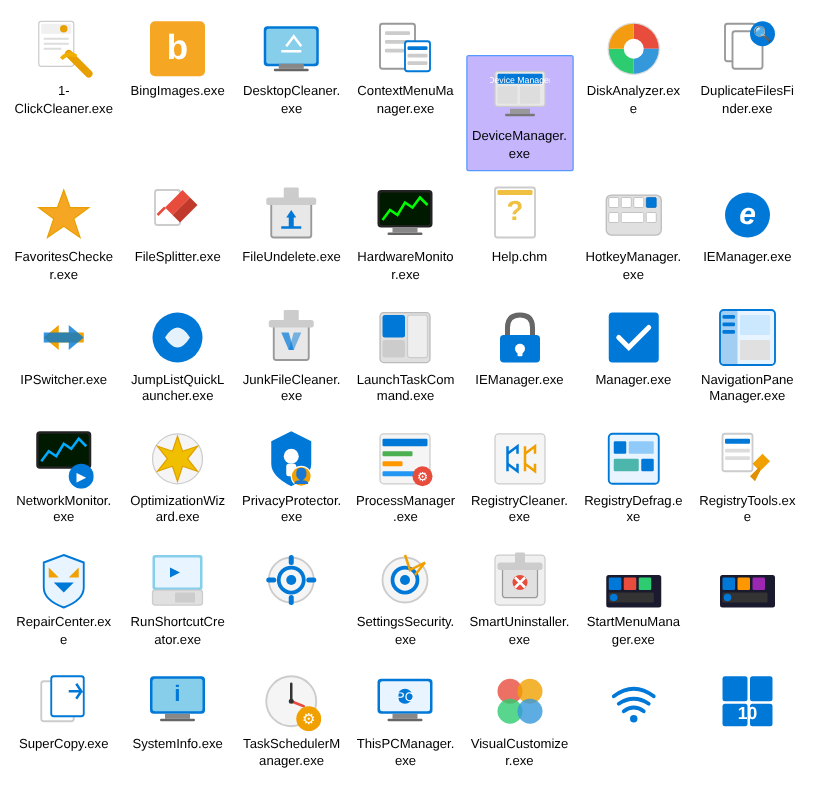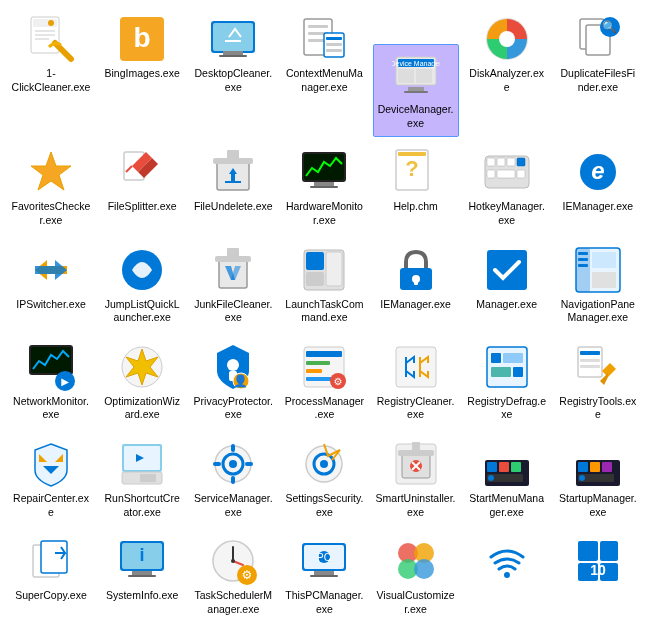--- a/index.html
+++ b/index.html
@@ -403,21 +403,20 @@
         <svg width="48" height="48" viewBox="0 0 48 48">
           <circle cx="24" cy="24" r="18" fill="#f5f5f5" stroke="#ccc" stroke-width="1.5"></circle>
           <circle cx="24" cy="24" r="10" fill="none" stroke="#0078d7" stroke-width="3"></circle>
           <circle cx="24" cy="24" r="4" fill="#0078d7"></circle>
           <rect x="22" y="4" width="4" height="8" rx="2" fill="#0078d7"></rect>
           <rect x="22" y="36" width="4" height="8" rx="2" fill="#0078d7"></rect>
           <rect x="4" y="22" width="8" height="4" rx="2" fill="#0078d7"></rect>
           <rect x="36" y="22" width="8" height="4" rx="2" fill="#0078d7"></rect>
         </svg>
       </div>
-      <div class="icon-label">ServiceManager.exe</div>
     </div>
     <div class="icon-item">
       <div class="icon-img">
         <svg width="48" height="48" viewBox="0 0 48 48">
           <circle cx="24" cy="24" r="18" fill="#f5f5f5" stroke="#ccc" stroke-width="1.5"></circle>
           <circle cx="24" cy="24" r="10" fill="none" stroke="#0078d7" stroke-width="3"></circle>
           <circle cx="24" cy="24" r="4" fill="#0078d7"></circle>
           <path d="M24 4 L28 16 L40 10 L32 20" stroke="#f0a000" stroke-width="2" fill="none"></path>
         </svg>
       </div>
@@ -454,21 +453,20 @@
       <div class="icon-img">
         <svg width="48" height="48" viewBox="0 0 48 48">
           <rect x="2" y="20" width="44" height="26" rx="2" fill="#1a1a2e"></rect>
           <rect x="4" y="22" width="10" height="10" rx="1" fill="#0078d7"></rect>
           <rect x="16" y="22" width="10" height="10" rx="1" fill="#ff9800"></rect>
           <rect x="28" y="22" width="10" height="10" rx="1" fill="#9c27b0"></rect>
           <rect x="4" y="34" width="36" height="8" rx="1" fill="#333"></rect>
           <circle cx="8" cy="38" r="3" fill="#0078d7"></circle>
         </svg>
       </div>
-      <div class="icon-label">StartupManager.exe</div>
     </div>
     <div class="icon-item">
       <div class="icon-img">
         <svg width="48" height="48" viewBox="0 0 48 48">
           <rect x="6" y="8" width="26" height="32" rx="2" fill="#fff" stroke="#ccc" stroke-width="1.5"></rect>
           <rect x="14" y="4" width="26" height="32" rx="2" fill="#fff" stroke="#0078d7" stroke-width="1.5"></rect>
           <path d="M28 16 L38 16 L34 10 L38 16 L34 22" stroke="#0078d7" stroke-width="2" fill="none"></path>
         </svg>
       </div>
       <div class="icon-label">SuperCopy.exe</div>

